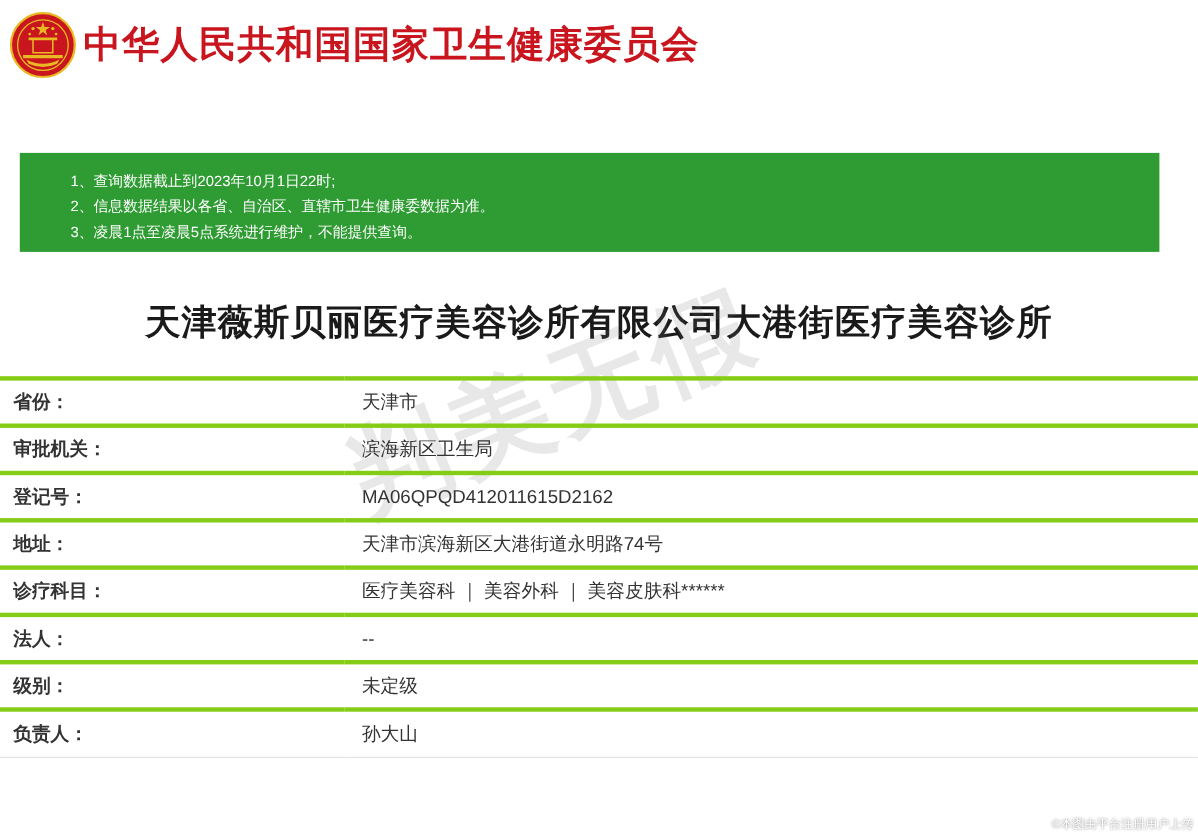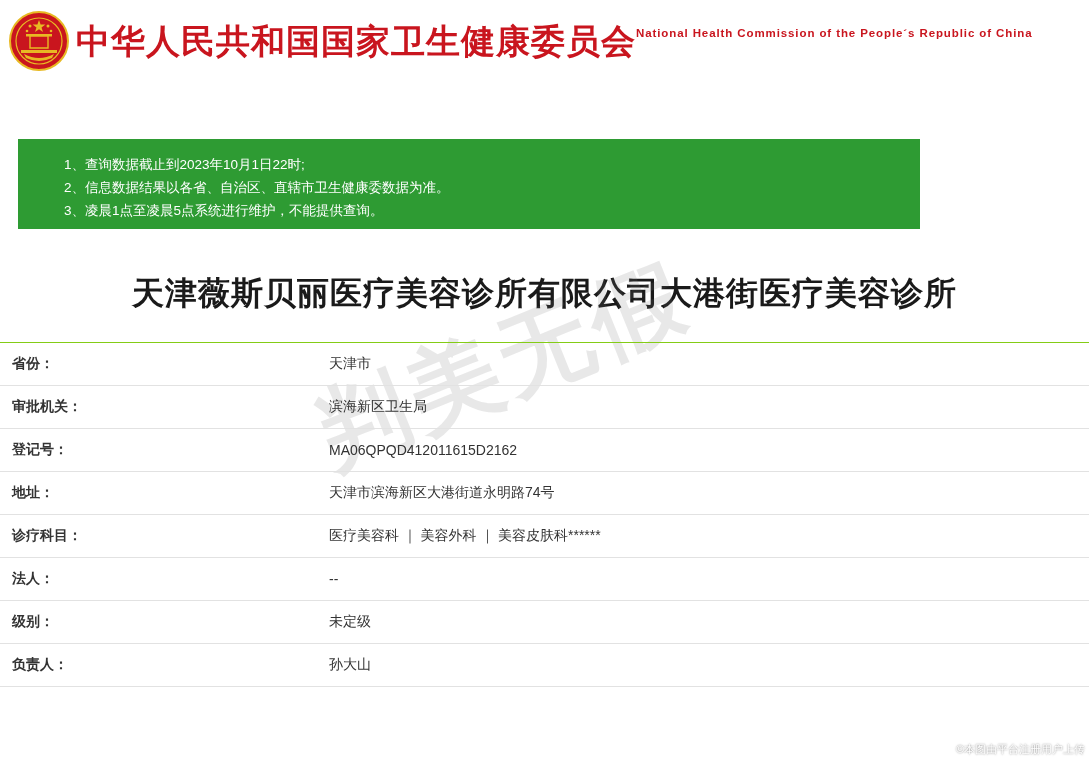--- a/index.html
+++ b/index.html
@@ -66,21 +66,21 @@
     width: 1089px;
     height: 32px;
     background: #ffffff;
   }
 
   
   .notice {
     position: absolute;
     left: 18px;
     top: 139px;
-    width: 902px;
+    width: 1036px;
     height: 90px;
     background: #2e9b33;
     box-sizing: border-box;
     padding: 14px 0 0 46px;
     color: #ffffff;
   }
   .notice-line {
     font-size: 13.5px;
     line-height: 23px;
     color: #ffffff;
@@ -113,23 +113,23 @@
     left: 0;
     top: 342px;
     width: 1089px;
     border-collapse: collapse;
     table-layout: fixed;
   }
   .info-table tr {
     height: 43px;
   }
   .info-table td {
-    border-top: 1px solid #84cc16;
+    border-top: 4px solid #84cc16;
     border-bottom: 1px solid #e2e2e2;
-    font-size: 14px;
+    font-size: 17px;
     color: #333333;
     vertical-align: middle;
   }
   .cell-label {
     width: 300px;
     padding-left: 12px;
     font-weight: bold;
     color: #222222;
     font-size: 14px;
   }
@@ -191,21 +191,20 @@
       <path d="M31 10 l1.6 4.6 h4.8 l-3.9 2.9 1.5 4.6 -4-2.9 -4 2.9 1.5-4.6 -3.9-2.9h4.8z" fill="#e8b923"></path>
       <circle cx="22" cy="16" r="1.5" fill="#e8b923"></circle>
       <circle cx="40" cy="16" r="1.5" fill="#e8b923"></circle>
       <circle cx="19" cy="21" r="1.3" fill="#e8b923"></circle>
       <circle cx="43" cy="21" r="1.3" fill="#e8b923"></circle>
       <path d="M16 44 q15 8 30 0 l-2 4 q-13 6 -26 0z" fill="#e8b923"></path>
     </svg>
   </div>
   <div class="header-texts">
     <div class="header-cn">中华人民共和国国家卫生健康委员会</div>
-    <div class="header-en">National Health Commission of the People´s Republic of China</div>
   </div>
 </div>
 <div class="header-gap"></div>
 
 <div class="notice">
   <div class="notice-line">1、查询数据截止到2023年10月1日22时;</div>
   <div class="notice-line">2、信息数据结果以各省、自治区、直辖市卫生健康委数据为准。</div>
   <div class="notice-line">3、凌晨1点至凌晨5点系统进行维护，不能提供查询。</div>
 </div>
 

